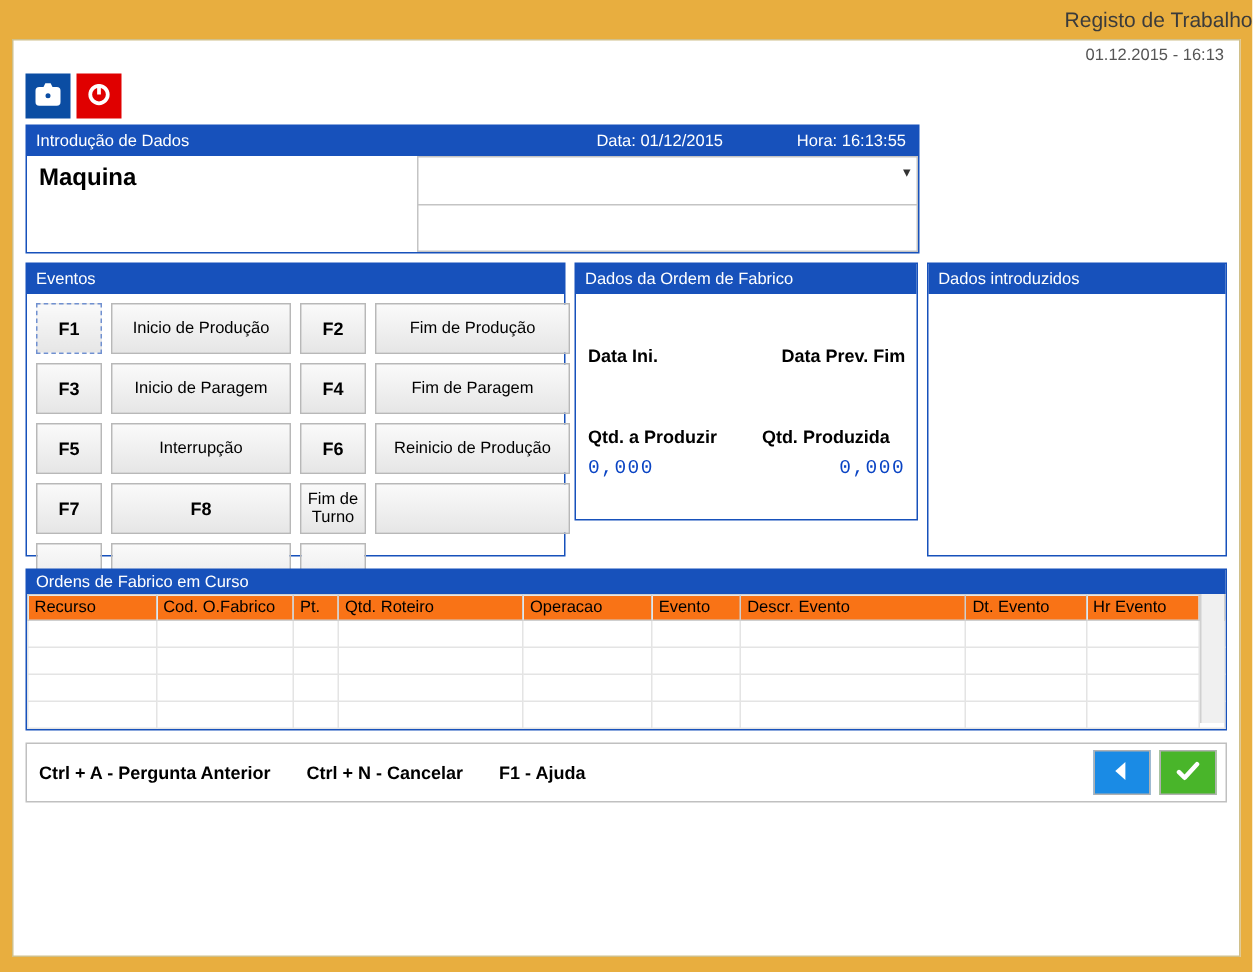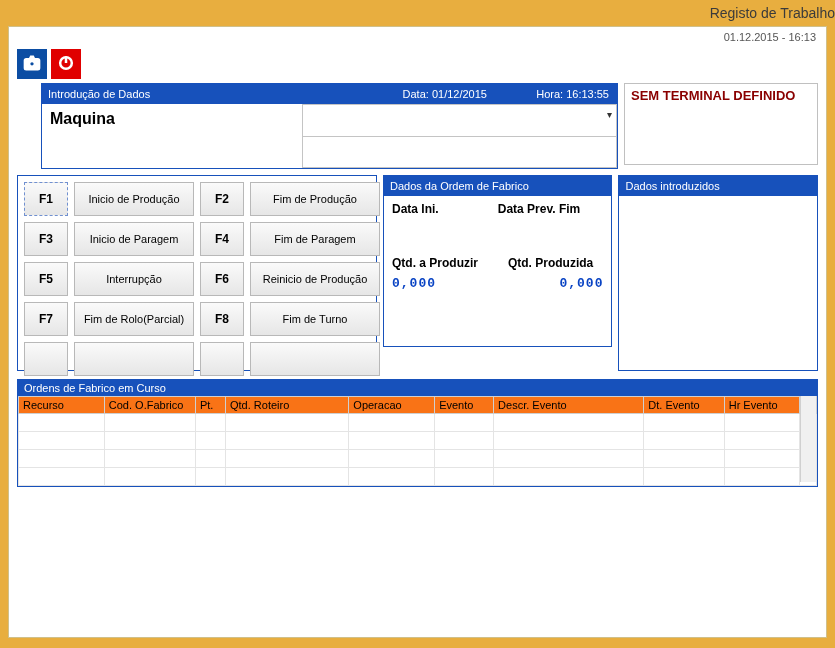--- a/index.html
+++ b/index.html
@@ -68,21 +68,20 @@
   }
   .panel-border {
     border: 1px solid #1751bb;
   }
   .row-top {
     display: flex;
     gap: 6px;
   }
   .intro-box {
     width: 596px;
-    margin-left: 24px;
   }
   .intro-body {
     display: flex;
     height: 64px;
   }
   .intro-left {
     flex: 0 0 260px;
     padding: 6px 8px;
     font-size: 16px;
     font-weight: bold;
@@ -143,27 +142,28 @@
     cursor: pointer;
     user-select: none;
     text-align: center;
     padding: 0 2px;
   }
   .ev-fkey { font-weight: bold; font-size: 12px; }
 
   .dados-of-body {
     padding: 6px 8px;
     font-size: 12px;
+    margin-top: 28px;
   }
   .of-row { display: flex; margin-bottom: 4px; }
   .of-label { flex: 1; font-weight: bold; }
   .of-val {
     color: #0a44c4;
     font-family: "Courier New", monospace;
-    font-weight: bold;
+    font-weight: normal;
     font-size: 13px;
     letter-spacing: 1px;
   }
 
   .orders-box {
     margin-top: 8px;
     height: 108px;
   }
   .orders-hdr {
     background: #1751bb;
@@ -272,59 +272,58 @@
         <div class="intro-body">
           <div class="intro-left">Maquina</div>
           <div class="intro-right">
             <div class="intro-field">
               <span class="caret">▾</span>
             </div>
             <div class="intro-field"></div>
           </div>
         </div>
       </div>
-      <div class="terminal-box">SEM TERMINAL DEFINIDO</div>
     </div>
 
     <div class="row-mid">
       <div class="eventos-box panel-border">
+        <div class="panel-header">Eventos</div>
         <div class="eventos-body">
           <div class="ev-btn ev-fkey f1-highlight">F1</div>
           <div class="ev-btn">Inicio de Produção</div>
           <div class="ev-btn ev-fkey">F2</div>
           <div class="ev-btn">Fim de Produção</div>
 
           <div class="ev-btn ev-fkey">F3</div>
           <div class="ev-btn">Inicio de Paragem</div>
           <div class="ev-btn ev-fkey">F4</div>
           <div class="ev-btn">Fim de Paragem</div>
 
           <div class="ev-btn ev-fkey">F5</div>
           <div class="ev-btn">Interrupção</div>
           <div class="ev-btn ev-fkey">F6</div>
           <div class="ev-btn">Reinicio de Produção</div>
 
           <div class="ev-btn ev-fkey">F7</div>
-          <div class="ev-btn">Fim de Rolo(Parcial)</div>
           <div class="ev-btn ev-fkey">F8</div>
           <div class="ev-btn">Fim de Turno</div>
 
           <div class="ev-btn"></div>
           <div class="ev-btn"></div>
           <div class="ev-btn"></div>
           <div class="ev-btn"></div>
         </div>
       </div>
 
       <div class="dados-of-box panel-border">
         <div class="panel-header">Dados da Ordem de Fabrico</div>
         <div class="dados-of-body">
           <div class="of-row">
             <span class="of-label">Data Ini.</span>
-            <span class="of-label" style="">Data Prev. Fim</span>
+            <span class="of-label" style="text-align:right">Data Prev. Fim</span>
           </div>
           <div style="height:36px"></div>
           <div class="of-row">
             <span class="of-label">Qtd. a Produzir</span>
             <span class="of-label" style="text-align:center">Qtd. Produzida</span>
           </div>
           <div class="of-row" style="margin-top:6px">
             <span class="of-val">0,000</span>
             <span style="flex:1"></span>
             <span class="of-val">0,000</span>
@@ -414,15 +413,36 @@
               <td></td>
               <td></td>
               <td></td>
               <td></td>
               <td></td>
             </tr>
         </tbody>
       </table>
     </div>
 
+    <div class="footer">
+      <span class="footer-key">Ctrl + A - Pergunta Anterior</span>
+      <span class="footer-key">Ctrl + N - Cancelar</span>
+      <span class="footer-key">F1 - Ajuda</span>
+      <div class="footer-actions">
+        <div class="act-btn act-blue">
+          <span>
+            <svg viewBox="0 0 24 24">
+                <path d="M15 4 L6 12 L15 20 Z" fill="#fff"></path>
+              </svg>
+          </span>
+        </div>
+        <div class="act-btn act-green">
+          <span>
+            <svg viewBox="0 0 24 24" fill="none" stroke="#fff" stroke-width="4" stroke-linecap="round" stroke-linejoin="round">
+              <polyline points="4,13 9,18 20,6"></polyline>
+            </svg>
+          </span>
+        </div>
+      </div>
+    </div>
 
   </div>
 </div>
 
 </body></html>

